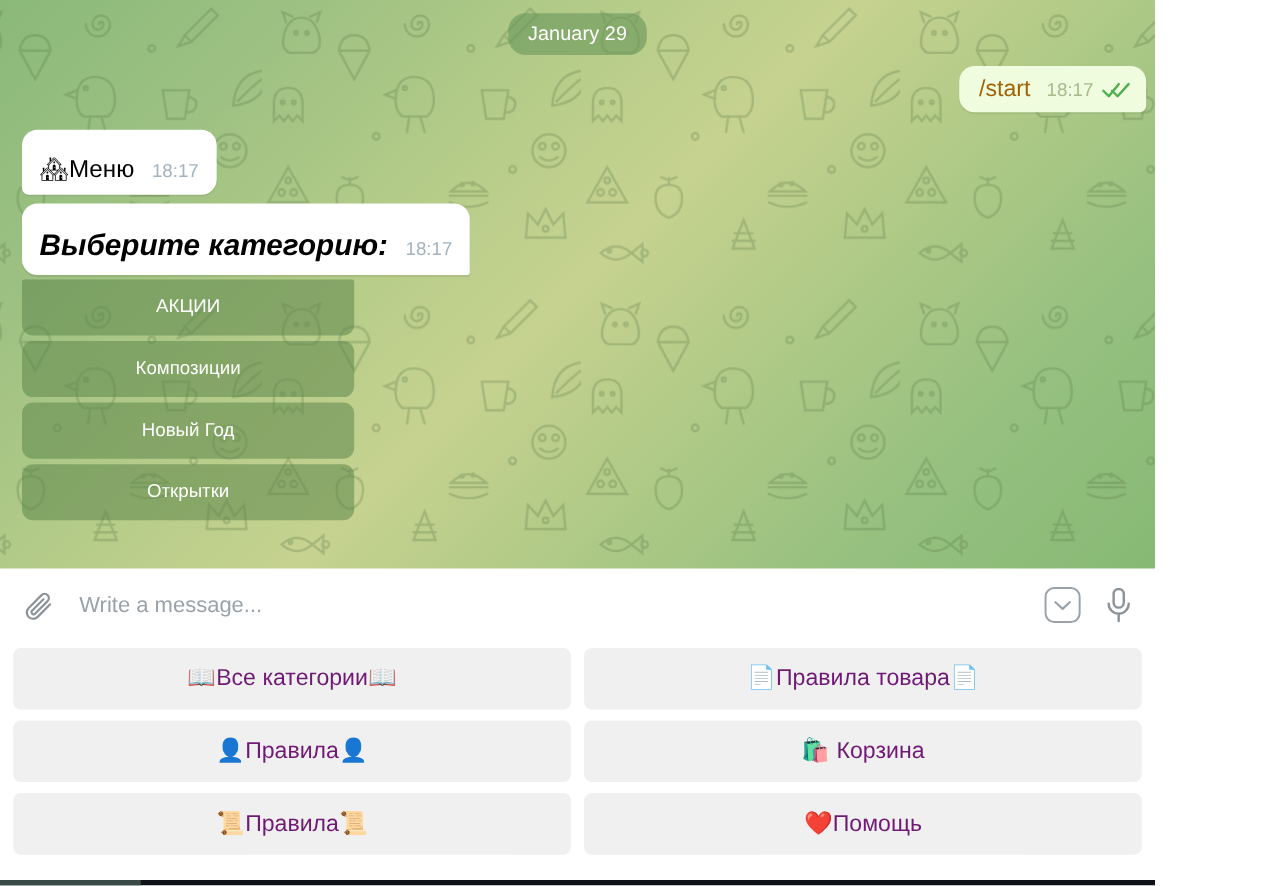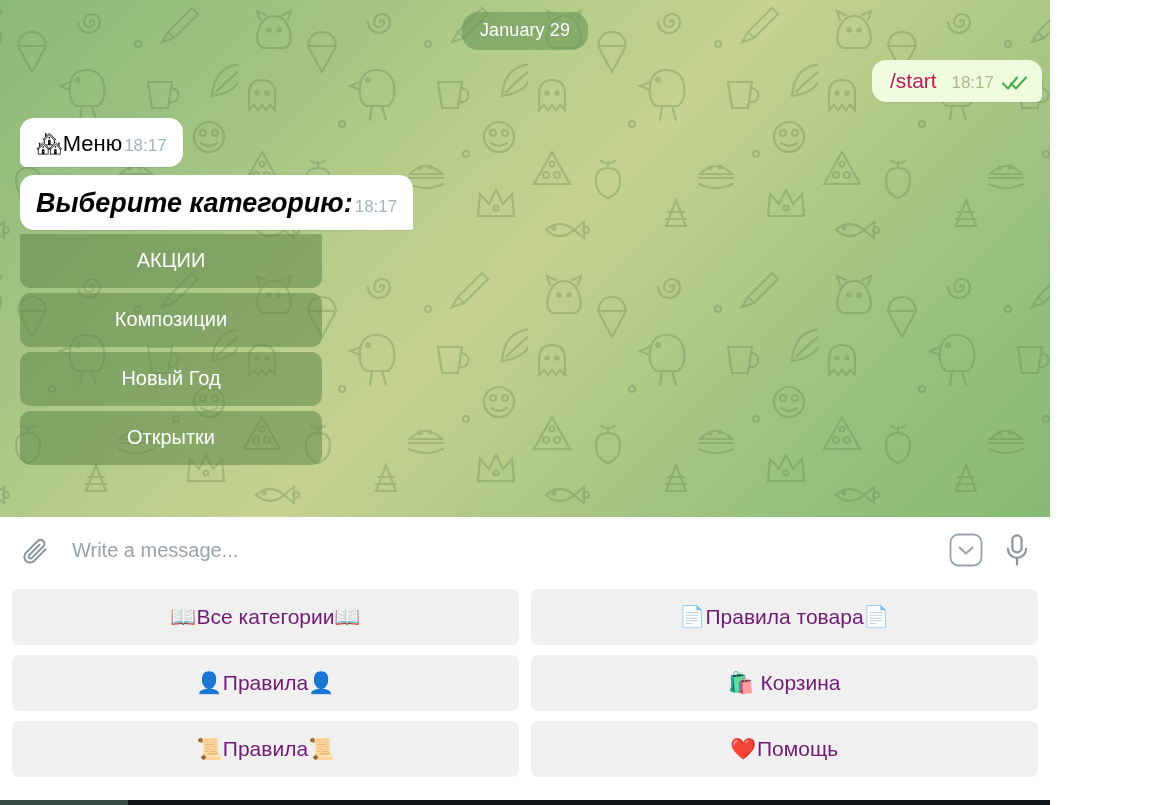--- a/index.html
+++ b/index.html
@@ -81,21 +81,21 @@
     border-radius: 14px 14px 6px 14px;
     padding: 10px 14px 11px 18px;
     display: flex;
     align-items: baseline;
     gap: 14px;
     box-shadow: 0 1px 1px rgba(0,0,0,0.07);
     min-width: 170px;
     margin-right: -6px;
   }
   .cmd-link {
-    color: #be185d;
+    color: #a16207;
     font-size: 21px;
     line-height: 1;
   }
   .meta-out {
     display: flex;
     align-items: center;
     gap: 8px;
     margin-left: auto;
   }
   .time-out {
@@ -110,24 +110,24 @@
   .in-col {
     margin-top: 16px;
     display: flex;
     flex-direction: column;
     align-items: flex-start;
     margin-left: 6px;
   }
   .bubble-in {
     background: #ffffff;
     border-radius: 14px;
-    padding: 14px 16px 11px 16px;
+    padding: 24px 16px 11px 16px;
     display: flex;
     align-items: baseline;
-    gap: 2px;
+    gap: 16px;
     box-shadow: 0 1px 1px rgba(0,0,0,0.08);
   }
   .bubble-menu { border-radius: 14px 14px 14px 6px; }
   .msg-text {
     color: #000000;
     font-size: 22px;
     line-height: 1.1;
     white-space: nowrap;
   }
   .msg-text .emoji { font-size: 21px; }
@@ -152,21 +152,21 @@
   .inline-kb {
     margin-top: 4px;
     width: 302px;
     display: flex;
     flex-direction: column;
     gap: 5px;
   }
   .inline-btn {
     background: rgba(93,134,75,0.55);
     color: #ffffff;
-    font-size: 20px;
+    font-size: 17px;
     text-align: center;
     padding: 15px 8px 16px 8px;
     border-radius: 10px;
     cursor: pointer;
     border: none;
     font-family: "Liberation Sans", sans-serif;
     width: 100%;
   }
   .inline-btn:first-child { border-radius: 2px 2px 10px 10px; }
 

